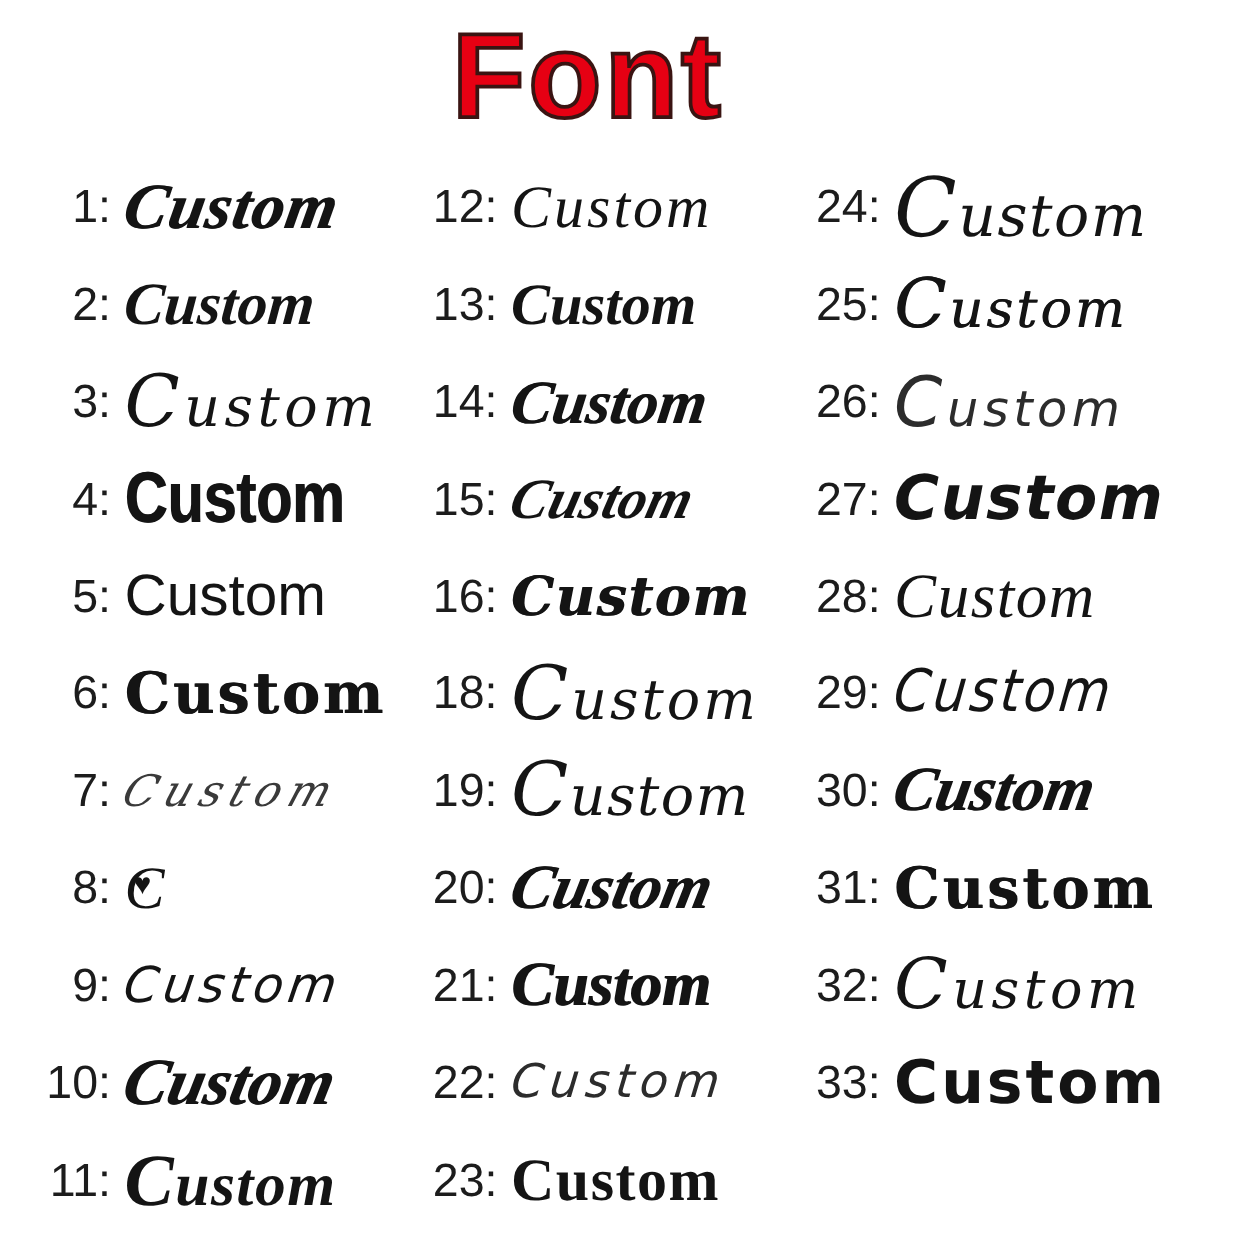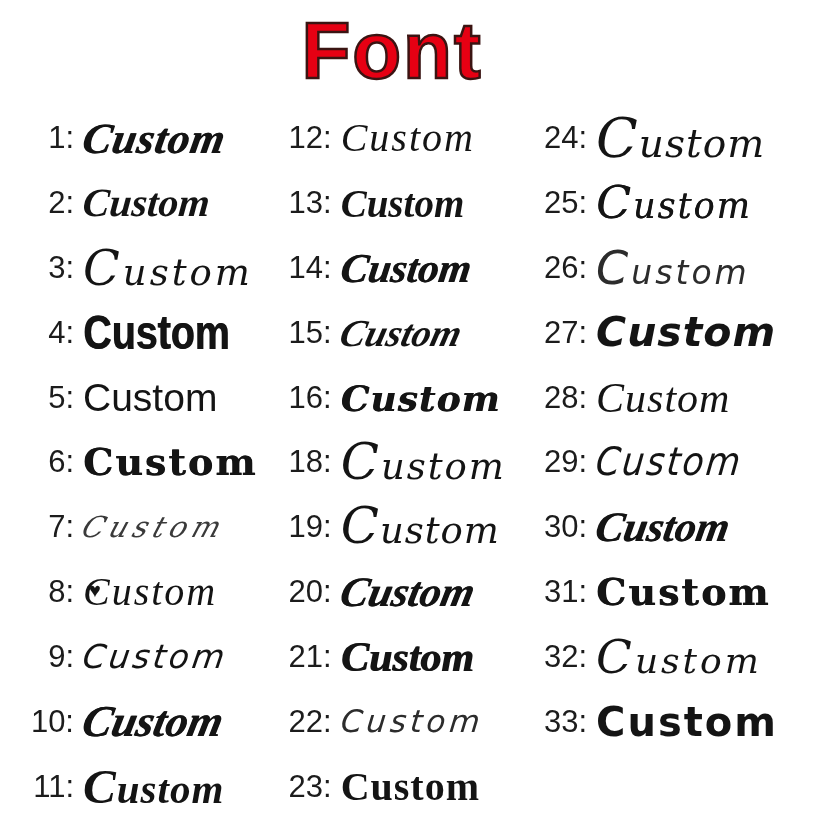--- a/index.html
+++ b/index.html
@@ -142,21 +142,21 @@
       <div class="row">
         <span class="num">6:</span>
         <span class="sample s6">Custom</span>
       </div>
       <div class="row">
         <span class="num">7:</span>
         <span class="sample s7">Custom</span>
       </div>
       <div class="row">
         <span class="num">8:</span>
-        <span class="sample s8"><span>C</span><span class="heart">♥</span><span>ustom</span></span>
+        <span class="sample s8"><span>C</span><span class="heart">♥</span></span>
       </div>
       <div class="row">
         <span class="num">9:</span>
         <span class="sample s9">Custom</span>
       </div>
       <div class="row">
         <span class="num">10:</span>
         <span class="sample s10">Custom</span>
       </div>
       <div class="row">

